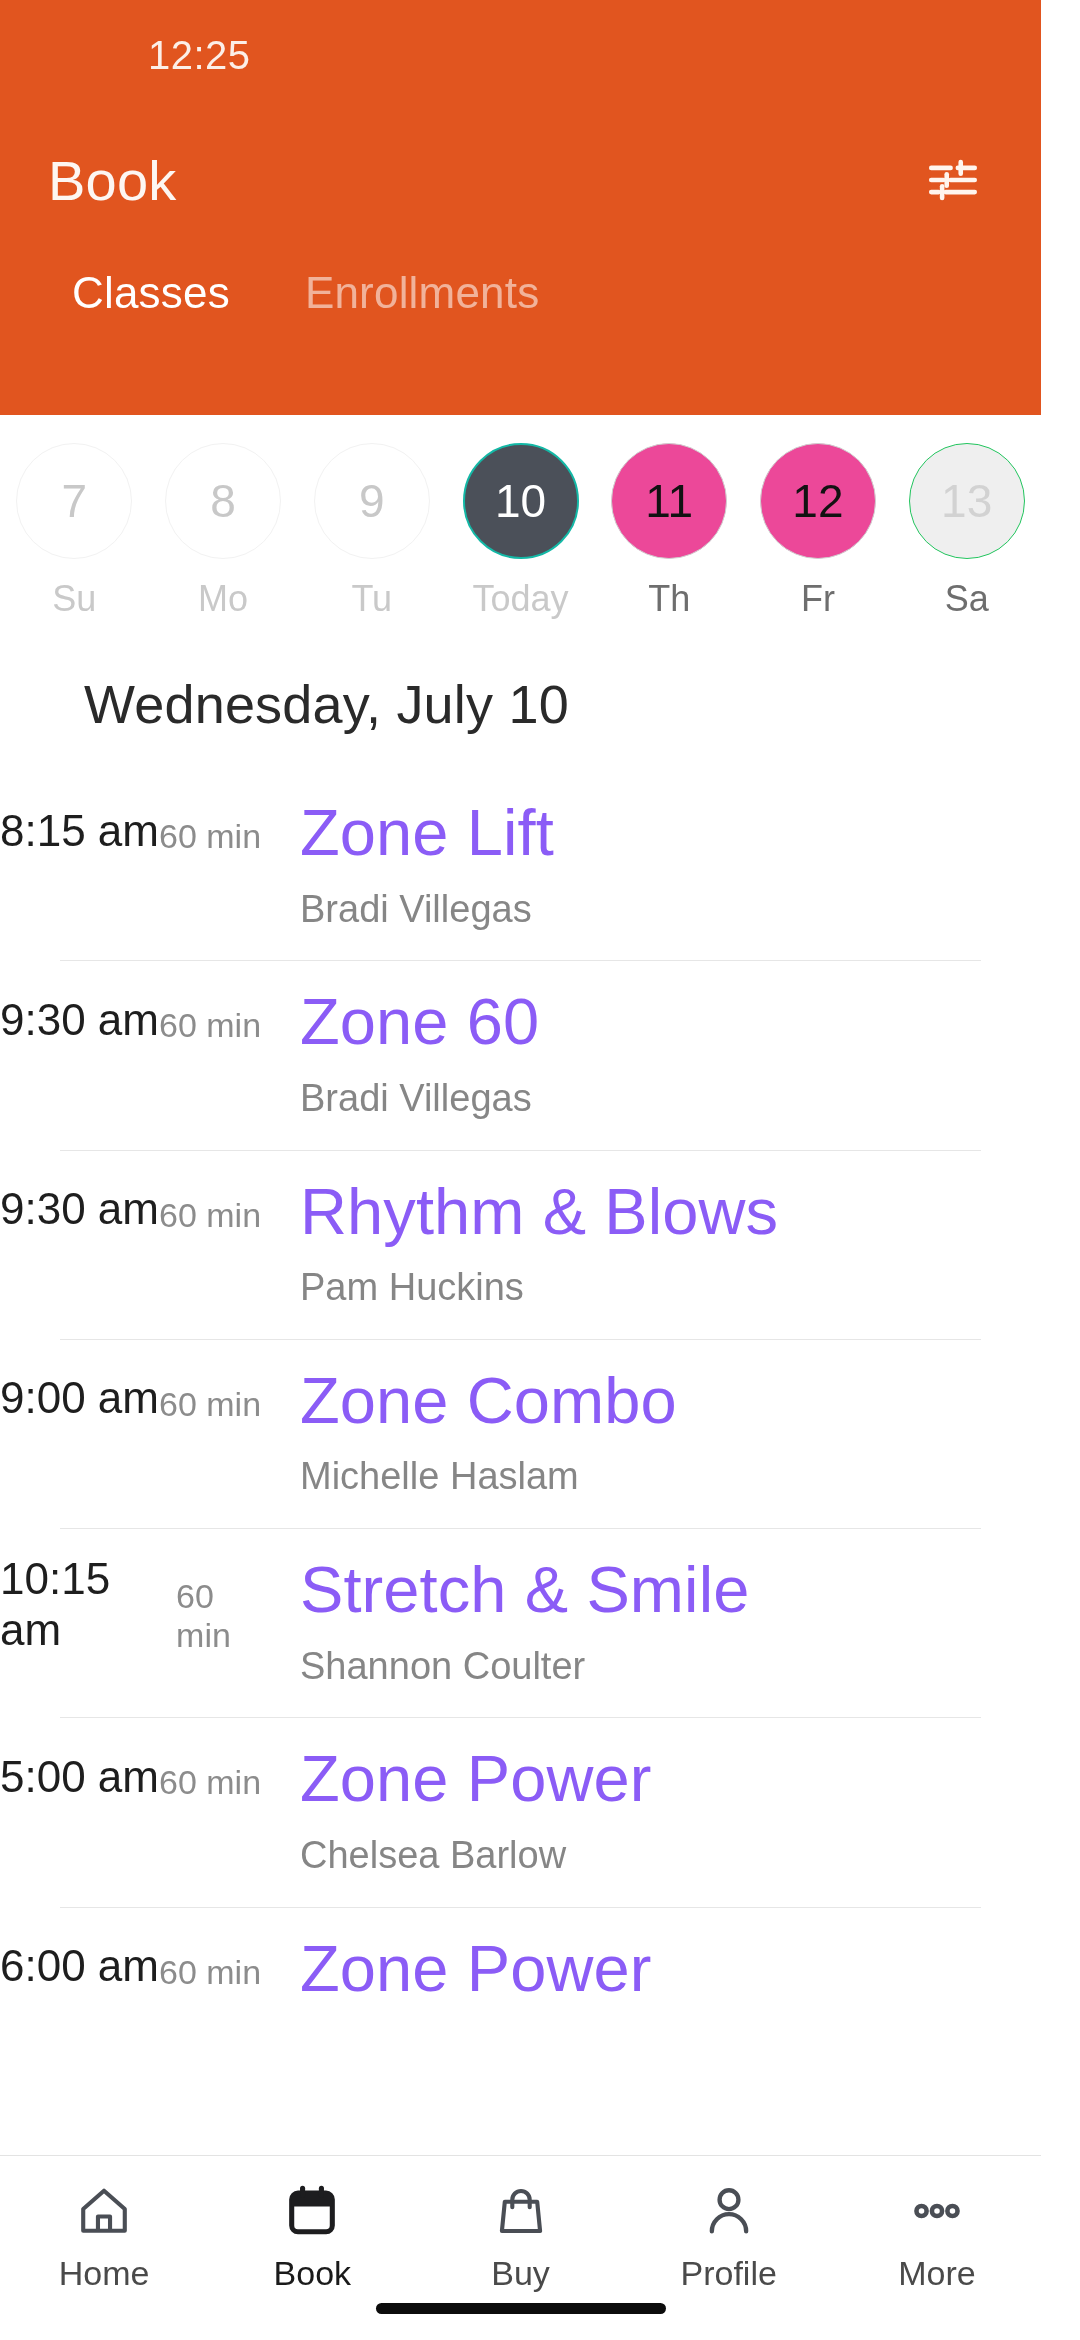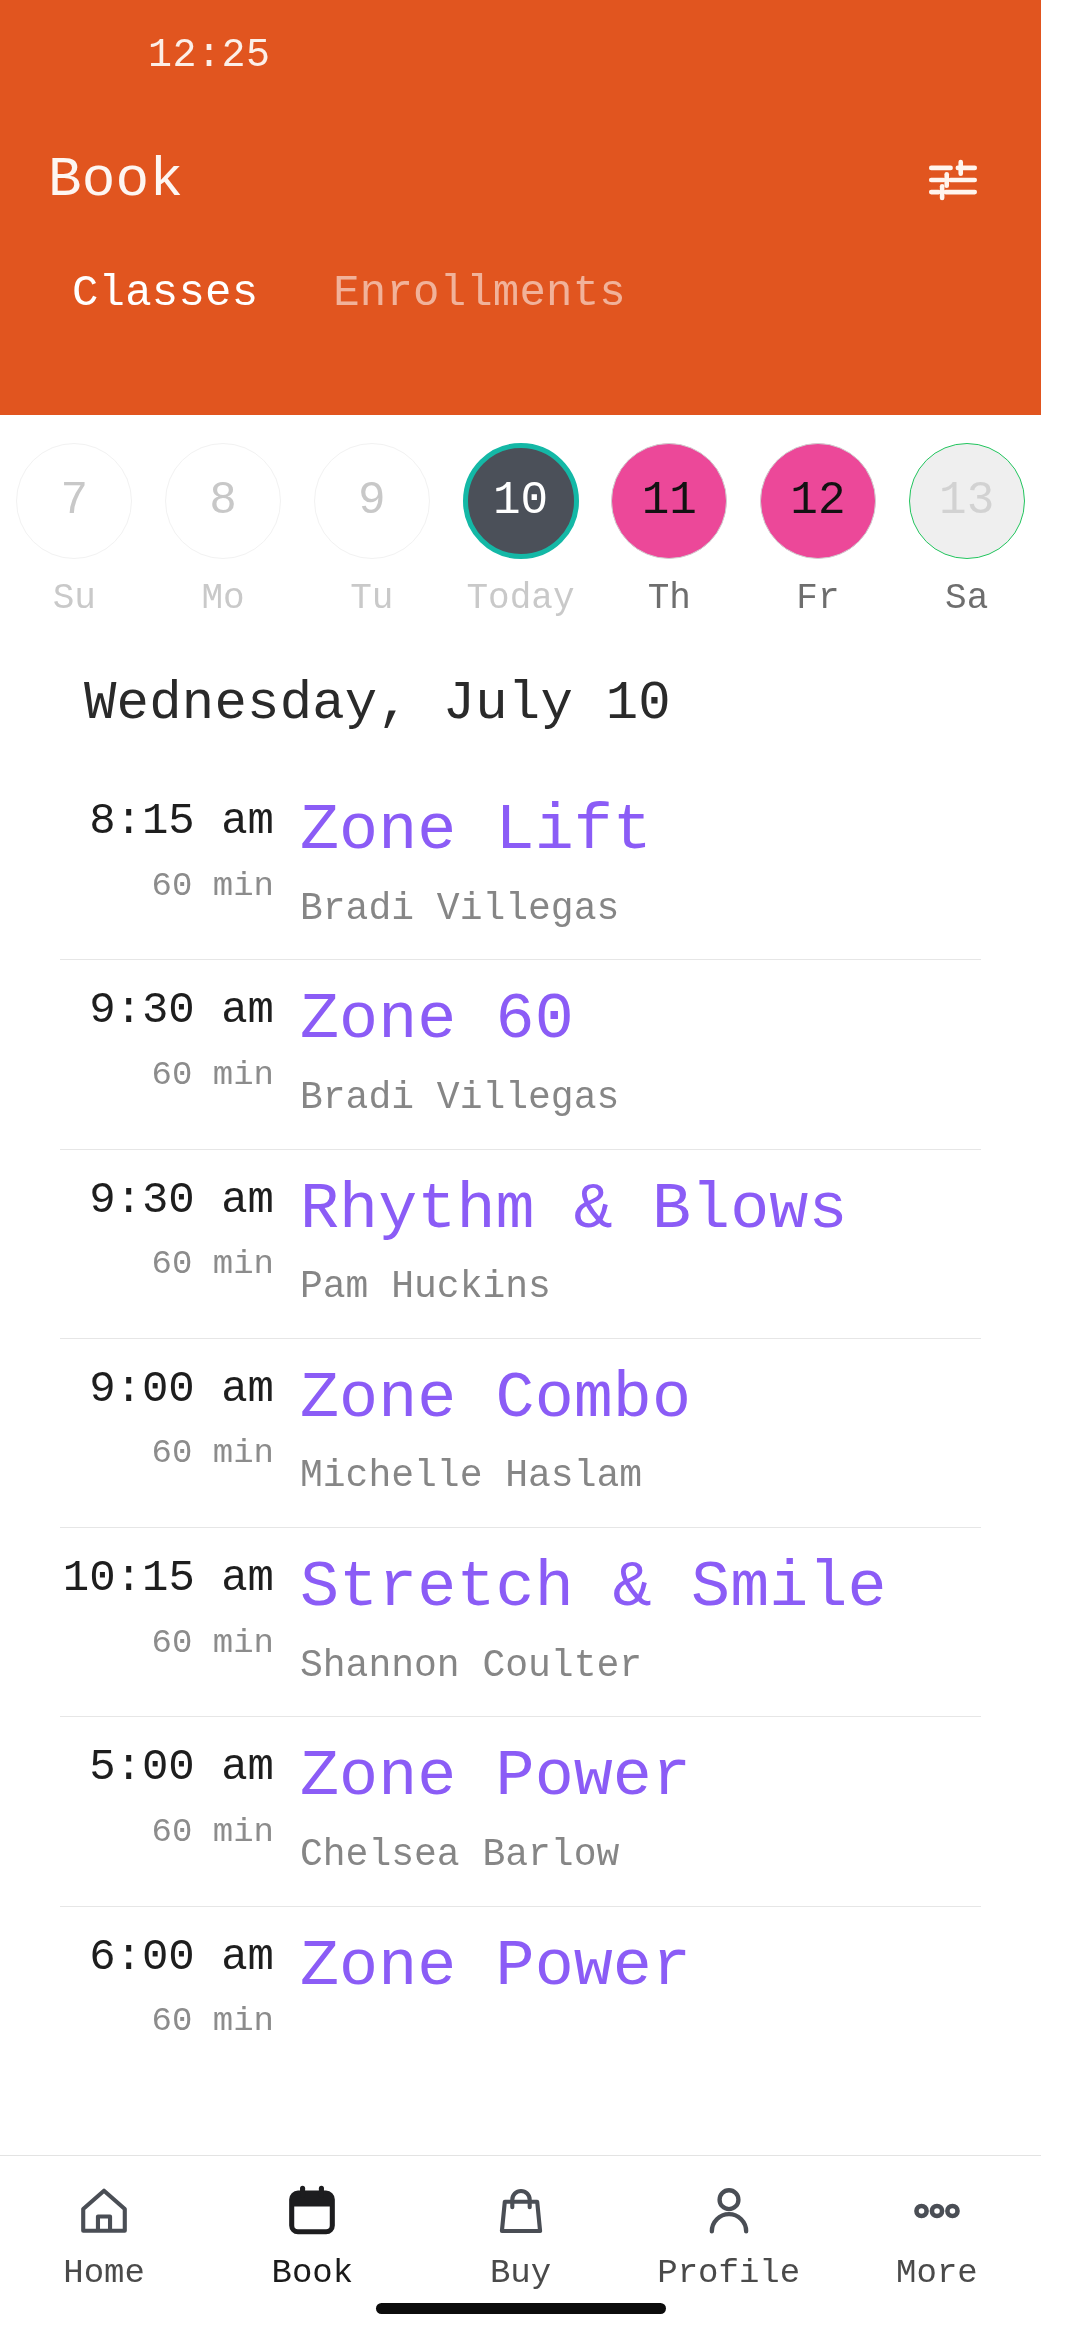--- a/index.html
+++ b/index.html
@@ -6,21 +6,21 @@
   html, body {
     width:1080px; height:2340px;
     background:#ffffff;
     font-family:"Liberation Sans", sans-serif;
     overflow:hidden;
   }
   #app {
     position:relative;
     width:1041px; height:2340px;
     background:#ffffff;
-    display:flex; flex-direction:column;font-family:Liberation Mono, monospace;
+    display:flex; flex-direction:column;
   }
 
   
   .header {
     background:#E1551F;
     flex:0 0 auto;
     height:415px;
     position:relative;
   }
   .statusbar {
@@ -84,21 +84,21 @@
     line-height:1;
   }
   .daycircle.past {
     border:1px solid #F2F2F2;
     color:#C8C8C8;
     background:#ffffff;
   }
   .daycircle.today {
     background:#4B5059;
     color:#FFFFFF;
-    border:5px solid #14b8a6;
+    border:2px solid #14b8a6;
   }
   .daycircle.future {
     border:1px solid #CFCFCF;
     color:#121212;
     background:#ec4899;
   }
   .daycircle.disabled {
     background:#EFEFEF;
     border:1px solid #22c55e;
     color:#D2D2D2;
@@ -135,21 +135,21 @@
   .classrow + .classrow::before {
     content:"";
     position:absolute;
     top:0; left:60px; right:60px;
     height:1px;
     background:#E6E6E6;
   }
   .timecol {
     width:300px;
     flex:0 0 300px;
-    display:flex; flex-direction:column;
+    display:flex; flex-direction:row;
     align-items:flex-end;
     padding-right:26px;
   }
   .time {
     font-size:44px;
     color:#1E1E1E;
     line-height:1.15;
   }
   .duration {
     font-size:34px;

